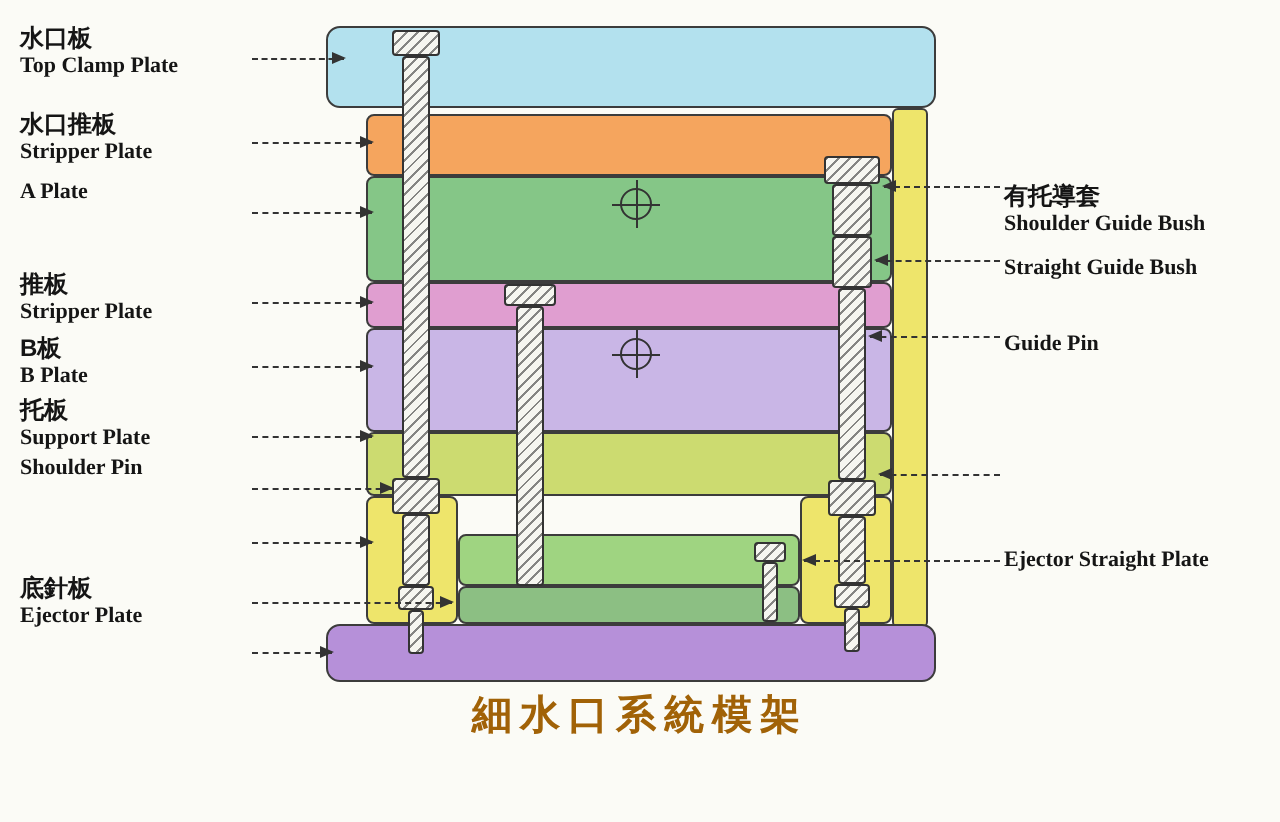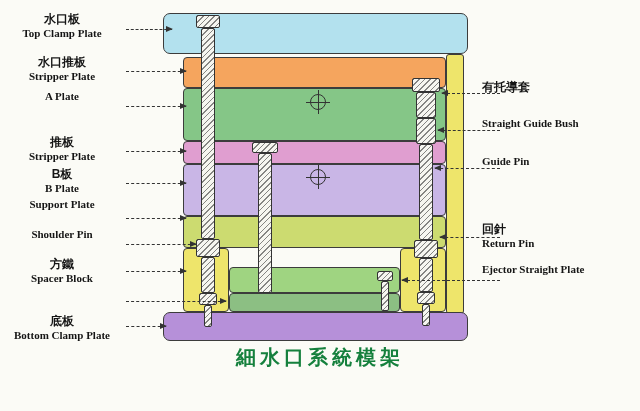--- a/index.html
+++ b/index.html
@@ -48,35 +48,35 @@
 
   
   .cmark { position:absolute; width:24px; height:24px; z-index:3; }
   .cmark .circ { position:absolute; left:4px; top:4px; width:16px; height:16px; border:1.5px solid #333; border-radius:50%; }
   .cmark .hline { position:absolute; left:0; top:11.5px; width:24px; height:1px; background:#333; }
   .cmark .vline { position:absolute; left:11.5px; top:0; width:1px; height:24px; background:#333; }
   .cmark1 { left:306px; top:90px; } .cmark2 { left:306px; top:165px; }
 
   
   .lbl { position:absolute; z-index:6; }
-  .lbl.left  { left:0;  width:124px; text-align:center; }
-  .lbl.right { left:482px; width:136px; text-align:left; }
+  .lbl.left  { left:10px;  width:124px; text-align:left; }
+  .lbl.right { left:502px; width:136px; text-align:left;margin-top:11px; }
   .lbl .cn { font-size:12px; font-weight:bold; color:#151515; line-height:15px; }
   .lbl .en { font-size:11px; font-weight:bold; color:#151515; line-height:13px; font-family:"Liberation Serif", serif; }
 
   
   .leader { position:absolute; z-index:5; height:0; border-top:1px dashed #333; }
   .leader .ar { position:absolute; top:-4px; width:0; height:0;
                 border-top:3.5px solid transparent; border-bottom:3.5px solid transparent; }
   .leader.l .ar { right:-1px; border-left:7px solid #333; }
   .leader.r .ar { left:-1px;  border-right:7px solid #333; }
 
   
   .cn-title { position:absolute; top:344px; left:0; width:100%; text-align:center; z-index:6;
-              font-size:20px; font-weight:bold; letter-spacing:4px; color:#15803d; }
+              font-size:20px; font-weight:bold; letter-spacing:4px; color:#a16207; }
   .en-title { position:absolute; top:369px; left:0; width:100%; text-align:center; z-index:6;
               font-size:23px; font-weight:bold; letter-spacing:1.5px; color:#111; }
 </style>
 </head>
 <body>
 
 <div class="scene">
 
   <div class="part r7 top-clamp"></div>
   <div class="part side-rail"></div>
@@ -137,47 +137,41 @@
   </div>
   <div class="lbl left" style="top:135px">
     <div class="cn">推板</div>
     <div class="en">Stripper Plate</div>
   </div>
   <div class="lbl left" style="top:167px">
     <div class="cn">B板</div>
     <div class="en">B Plate</div>
   </div>
   <div class="lbl left" style="top:198px">
+    <div class="cn">托板</div>
     <div class="en">Support Plate</div>
   </div>
   <div class="lbl left" style="top:228px">
     <div class="en">Shoulder Pin</div>
   </div>
-  <div class="lbl left" style="top:257px">
-    <div class="cn">方鐵</div>
-    <div class="en">Spacer Block</div>
-  </div>
-  <div class="lbl left" style="top:314px">
-    <div class="cn">底板</div>
-    <div class="en">Bottom Clamp Plate</div>
+  <div class="lbl left" style="top:287px">
+    <div class="cn">底針板</div>
+    <div class="en">Ejector Plate</div>
   </div>
 
   <div class="lbl right" style="top:80px">
     <div class="cn">有托導套</div>
+    <div class="en">Shoulder Guide Bush</div>
   </div>
   <div class="lbl right" style="top:117px">
     <div class="en">Straight Guide Bush</div>
   </div>
   <div class="lbl right" style="top:155px">
     <div class="en">Guide Pin</div>
   </div>
-  <div class="lbl right" style="top:222px">
-    <div class="cn">回針</div>
-    <div class="en">Return Pin</div>
-  </div>
   <div class="lbl right" style="top:263px">
     <div class="en">Ejector Straight Plate</div>
   </div>
 
   <div class="leader l" style="top:29px;  left:126px; width:46px">
       <i class="ar"></i>
     </div>
   <div class="leader l" style="top:71px;  left:126px; width:60px">
       <i class="ar"></i>
     </div>

